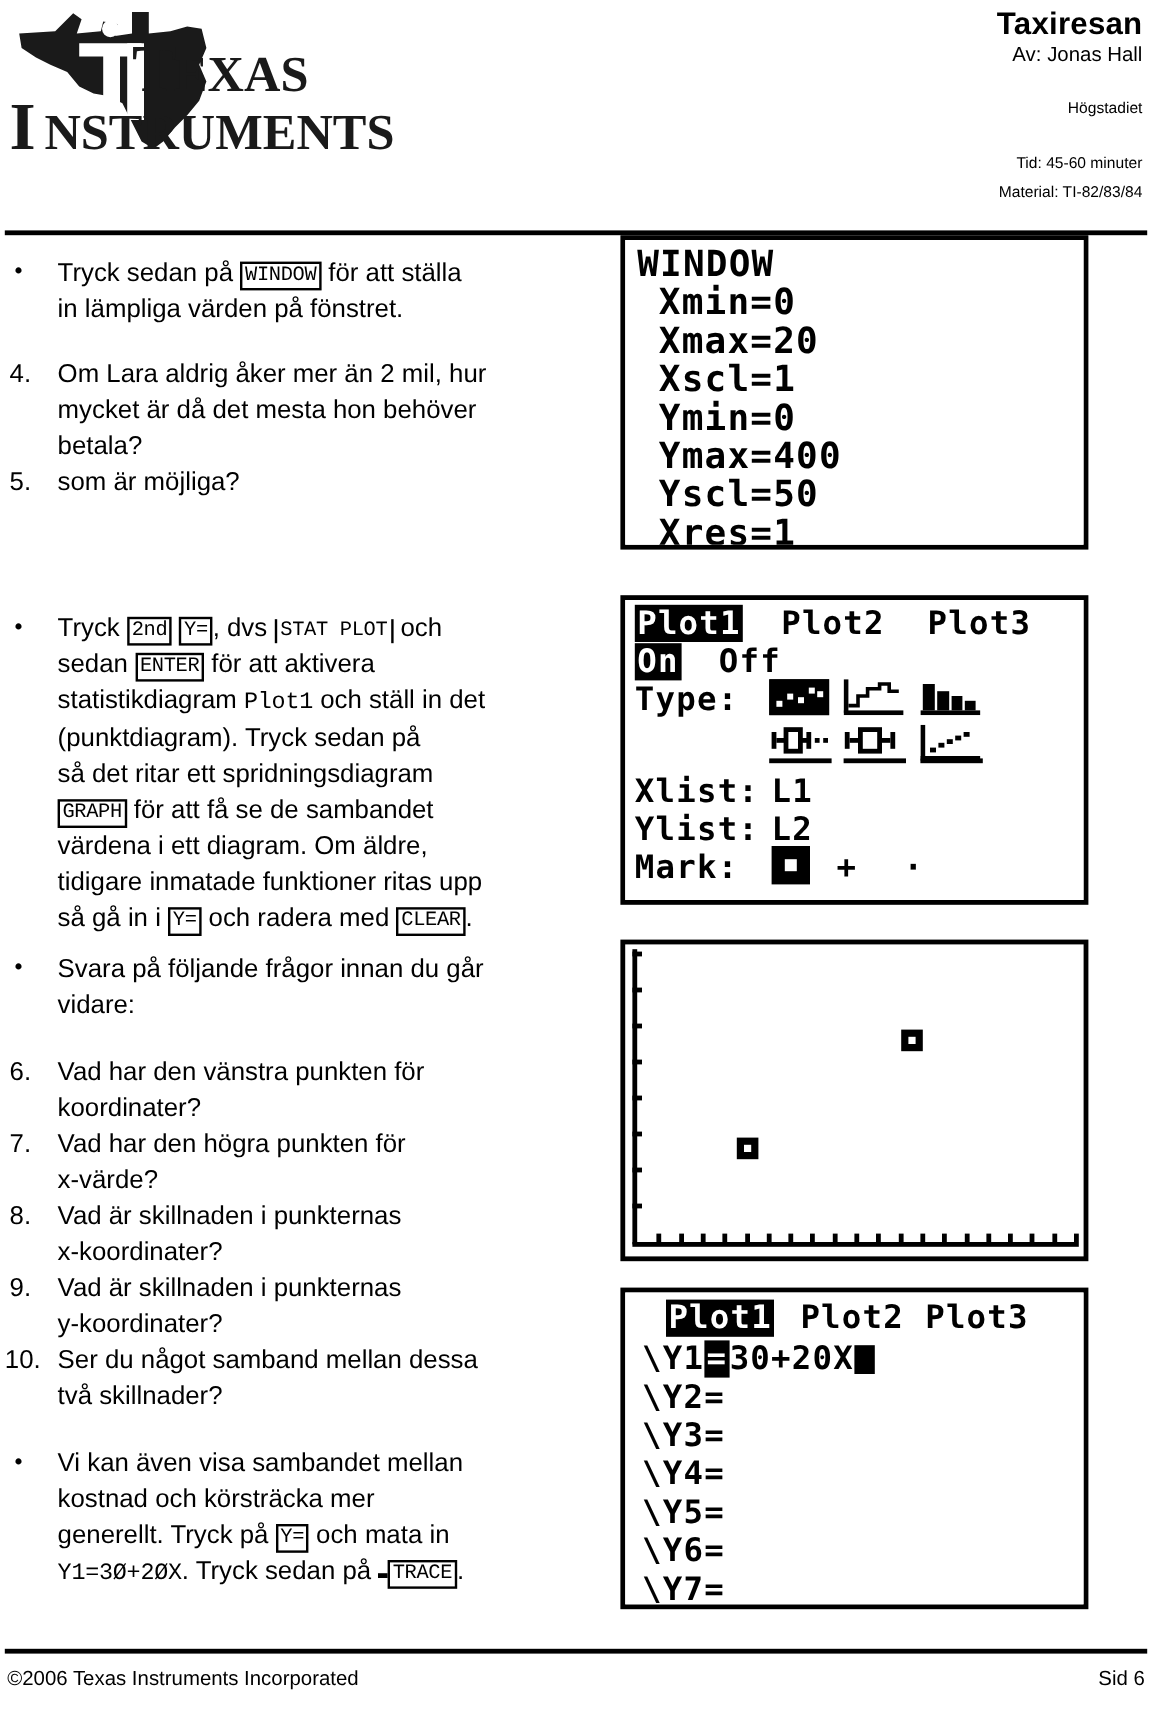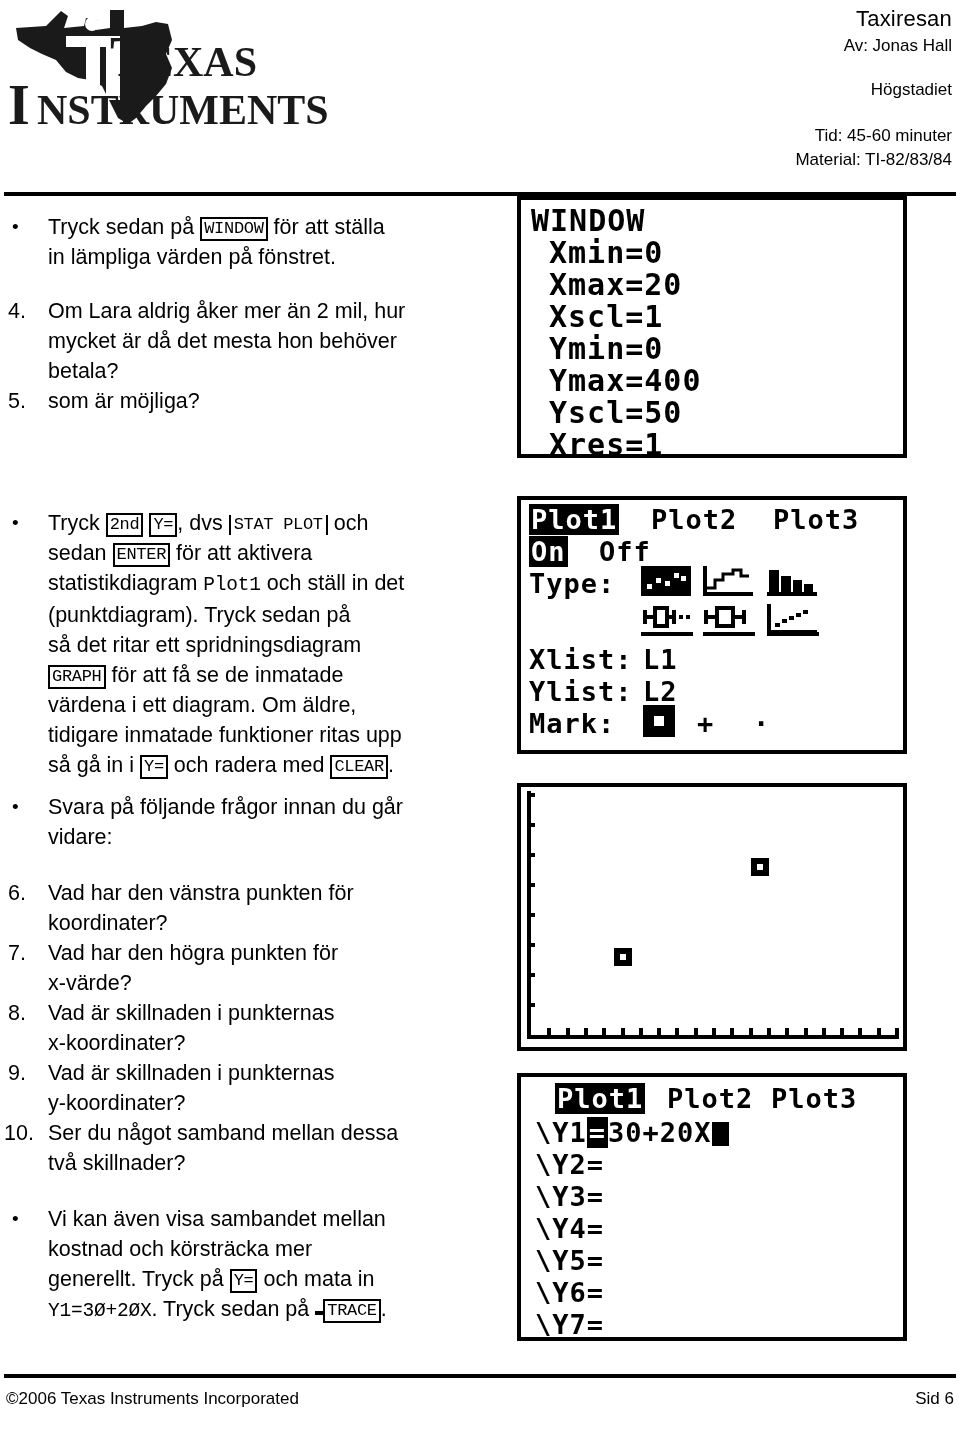--- a/index.html
+++ b/index.html
@@ -22,29 +22,29 @@
   #ti-logo {
     position: absolute; left: 6px; top: 6px; width: 370px; height: 122px;
   }
   #ti-logo svg { display: block; }
 
   #header-meta {
     position: absolute; right: 8px; top: 4px; width: 420px;
     text-align: right;
   }
   .hm-title {
-    font-size: 22px; font-weight: normal; letter-spacing: 0.2px;
+    font-size: 26px; font-weight: bold; letter-spacing: 0.2px;
     line-height: 30px;
   }
   .hm-sub {
     font-size: 17px; line-height: 24px;
   }
   .hm-gap-a { height: 20px; }
   .hm-gap-b { height: 22px; }
-  .hm-line { font-size: 17px; line-height: 24px; }
+  .hm-line { font-size: 13px; line-height: 24px; }
 
   #header-rule {
     position: absolute; left: 4px; top: 192px; width: 952px; height: 4px;
     background: #000;
   }
 
   
   #content { position: absolute; left: 0; top: 196px; width: 960px; height: 1160px; }
 
   .text-col { position: absolute; left: 0; width: 500px; }
@@ -236,21 +236,21 @@
       </div>
       <div class="row">
         <span>sedan </span><span class="kbd">ENTER</span><span> för att aktivera</span>
       </div>
       <div class="row">
         <span>statistikdiagram </span><span class="mono">Plot1</span><span> och ställ in det</span>
       </div>
       <div class="row"><span>(punktdiagram). Tryck sedan på</span></div>
       <div class="row"><span>så det ritar ett spridningsdiagram</span></div>
       <div class="row">
-        <span class="kbd">GRAPH</span><span> för att få se de inmatade</span>
+        <span class="kbd">GRAPH</span><span> för att få se de sambandet</span>
       </div>
       <div class="row"><span>värdena i ett diagram. Om äldre,</span></div>
       <div class="row"><span>tidigare inmatade funktioner ritas upp</span></div>
       <div class="row">
         <span>så gå in i </span><span class="kbd">Y=</span><span> och radera med </span><span class="kbd">CLEAR</span><span>.</span>
       </div>
     </div>
 
     <div class="blk" style="position:absolute; left:0; top:596px; width:500px;">
       <div class="row">

